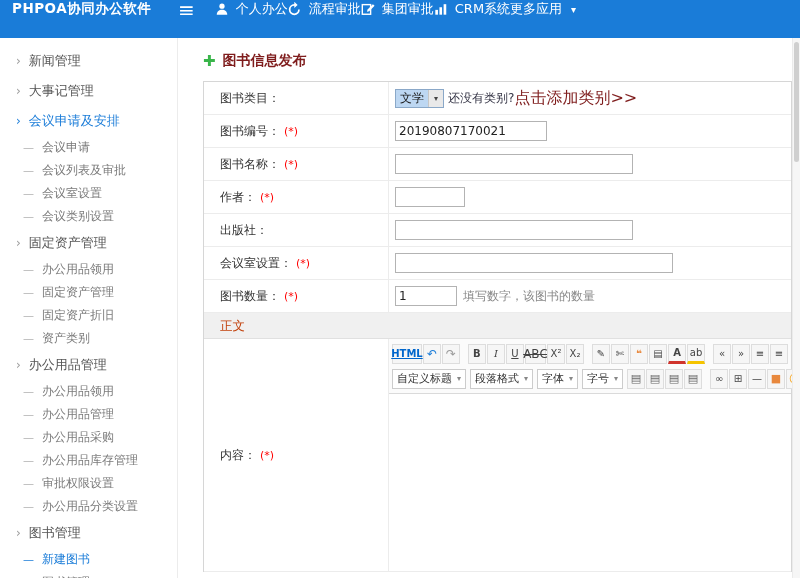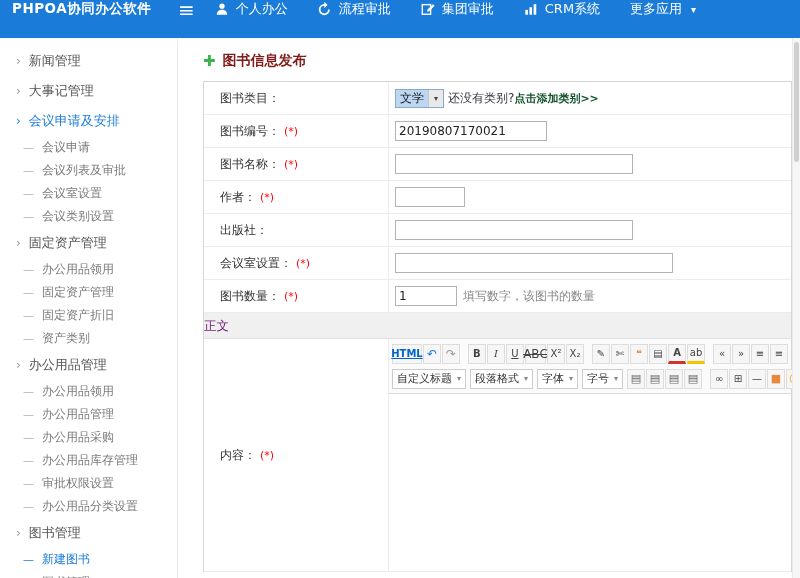--- a/index.html
+++ b/index.html
@@ -3,21 +3,21 @@
 <meta charset="utf-8">
 <style>
   * { box-sizing: border-box; }
   body { margin: 0; font-family: "DejaVu Sans", "Liberation Sans", sans-serif; background: #fff; }
   .app { position: relative; width: 800px; height: 578px; overflow: hidden; background: #fff; }
 
   
   .topbar { position: absolute; top: 0; left: 0; right: 0; height: 38px; background: #1a7cd8; display: flex; align-items: flex-start; color: #ffffff; }
   .logo { width: 172px; padding-left: 12px; font-size: 13.5px; font-weight: bold; letter-spacing: .5px; white-space: nowrap; }
   .hamburger { font-size: 20px; margin: 0 20px 0 6px; cursor: pointer; line-height: 1; }
-  .nav { display: flex; align-items: center; gap: 30px; font-size: 13px; }
+  .nav { display: flex; align-items: center; font-size: 13px; }
   .nav-item { display: inline-flex; align-items: center; gap: 7px; cursor: pointer; white-space: nowrap; }
   .nav-item svg { display: block; }
   .nav-caret { font-size: 10px; margin-left: 2px; }
 
   
   .sidebar { position: absolute; top: 38px; left: 0; bottom: 0; width: 178px; background: #fff; border-right: 1px solid #ececec; padding-top: 8px; overflow: hidden; }
   .sb-item { display: flex; align-items: center; cursor: pointer; }
   .sb-item.group { height: 30px; padding-left: 16px; color: #555; font-size: 13px; }
   .sb-item.sub { height: 23px; padding-left: 23px; color: #7a7a7a; font-size: 12px; }
   .sb-ic { margin-right: 8px; color: #9a9a9a; font-size: 12px; }
@@ -37,24 +37,24 @@
   .req { color: #f00; margin-left: 4px; font-size: 11px; }
   .fv { flex: 1; display: flex; align-items: center; padding-left: 6px; font-size: 12px; color: #333; min-width: 0; }
   .txt { height: 20px; border: 1px solid #b3b3b3; font-size: 12px; padding: 4px 3px; font-family: inherit; color: #222; }
   .w155 { width: 152px; } .w240 { width: 238px; } .w72 { width: 70px; }
   .w280 { width: 278px; } .w65 { width: 62px; }
 
   .select { display: inline-flex; align-items: center; height: 19px; border: 1px solid #8aa8c8; background: #fff; cursor: pointer; }
   .sel-text { background: #bdd7f2; padding: 0 4px; font-size: 12px; color: #1a1a1a; line-height: 17px; }
   .sel-btn { width: 15px; align-self: stretch; background: #e9e9e9; border-left: 1px solid #c6c6c6; display: flex; align-items: center; justify-content: center; font-size: 8px; color: #444; }
   .cat-hint { color: #334; font-size: 12px; margin-left: 4px; }
-  .cat-link { color: #14532d; font-size: 11px; text-decoration: none; cursor: pointer; font-weight: bold; }
+  .cat-link { color: #7f1d1d; font-size: 16px; text-decoration: none; cursor: pointer; }
   .hint { color: #888; font-size: 12px; margin-left: 6px; }
 
-  .section-bar { height: 26px; line-height: 26px; background: #f0f0f0; border-bottom: 1px solid #e0e0e0; font-size: 12.5px; color: #701a75; }
+  .section-bar { height: 26px; line-height: 26px; background: #f0f0f0; border-bottom: 1px solid #e0e0e0; padding-left: 16px; font-size: 12.5px; color: #c2410c; }
 
   .frow-content { height: 233px; }
   .fv-editor { flex-direction: column; align-items: stretch; padding: 0; gap: 0; }
   .ed-toolbar { background: #fbfbfb; border-bottom: 1px solid #dadada; padding: 2px 3px; }
   .ed-row { display: flex; align-items: center; height: 25px; gap: 1px; }
   .tb-btn { min-width: 18px; height: 20px; border: 1px solid #ddd; background: #f6f6f6; color: #444; font-size: 10px; line-height: 1; display: inline-flex; align-items: center; justify-content: center; padding: 0 1px; cursor: pointer; font-family: inherit; }
   .t-html { color: #0066cc; font-weight: bold; font-size: 10px; padding: 0 3px; text-decoration: underline; }
   .t-undo { color: #1a7cd8; font-size: 12px; }
   .t-redo { color: #999; font-size: 12px; }
   .t-b { font-weight: bold; }

